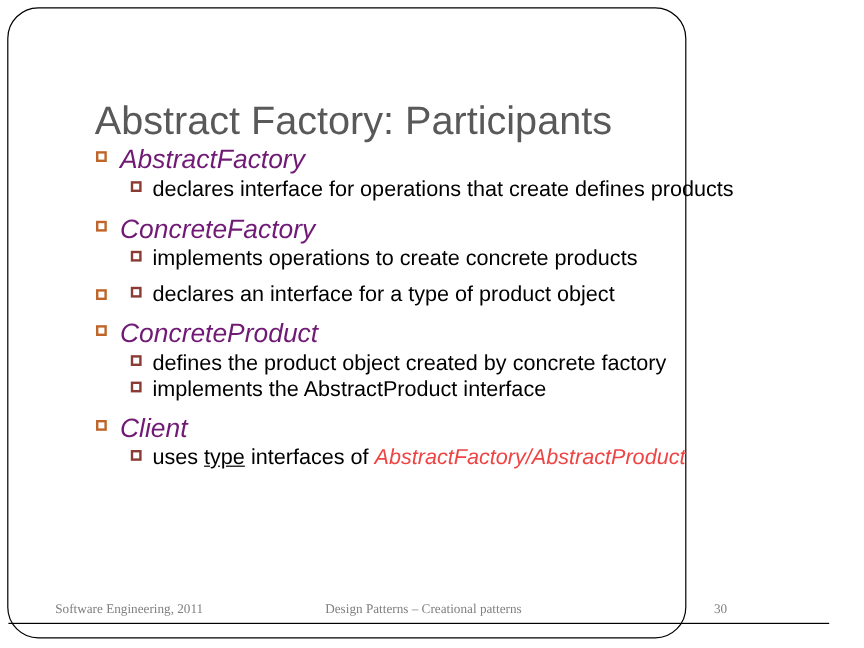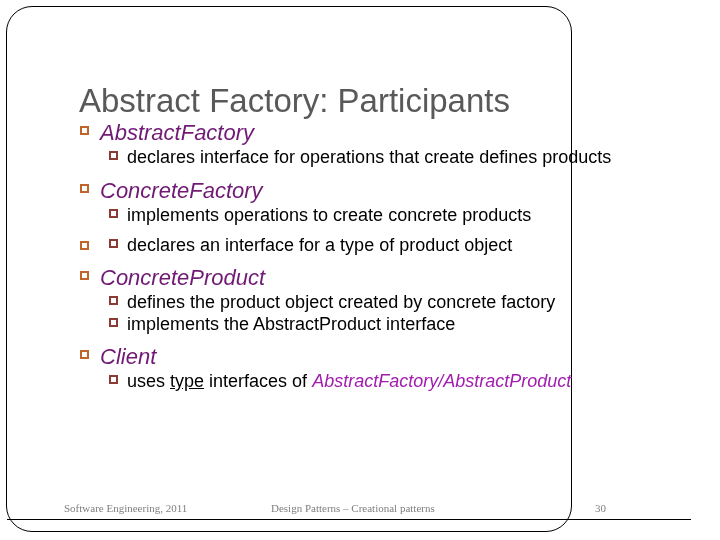--- a/index.html
+++ b/index.html
@@ -92,21 +92,21 @@
     top: 5px;
     width: 9px;
     height: 9px;
     box-sizing: border-box;
     border: 2px solid #8B3A34;
     background: transparent;
   }
   .lvl2 .u { text-decoration: underline; }
   .lvl2 .em-purple {
     font-style: italic;
-    color: #a21caf;
+    color: #ef4444;
   }
 
   .sp-a { height: 9px; }
   .sp-b { height: 8px; }
 
   
   .footer-rule {
     position: absolute;
     left: 0px;
     bottom: 11px;
@@ -118,21 +118,21 @@
     position: absolute;
     left: 0px;
     bottom: 14px;
     width: 690px;
     height: 18px;
     font-family: "Liberation Serif", serif;
     font-size: 11px;
     line-height: 18px;
     color: #808080;
   }
-  .footer .f-left   { position: absolute; left: 57px;  top: 0; text-align: center; }
+  .footer .f-left   { position: absolute; left: 39px;  top: 0; text-align: center; }
   .footer .f-center { position: absolute; left: 264px; top: 0; }
   .footer .f-right  { position: absolute; left: 588px; top: 0; }
 </style>
 </head>
 <body>
 
 <div class="slide">
 
   <h1 class="slide-title">Abstract Factory: Participants</h1>
 

